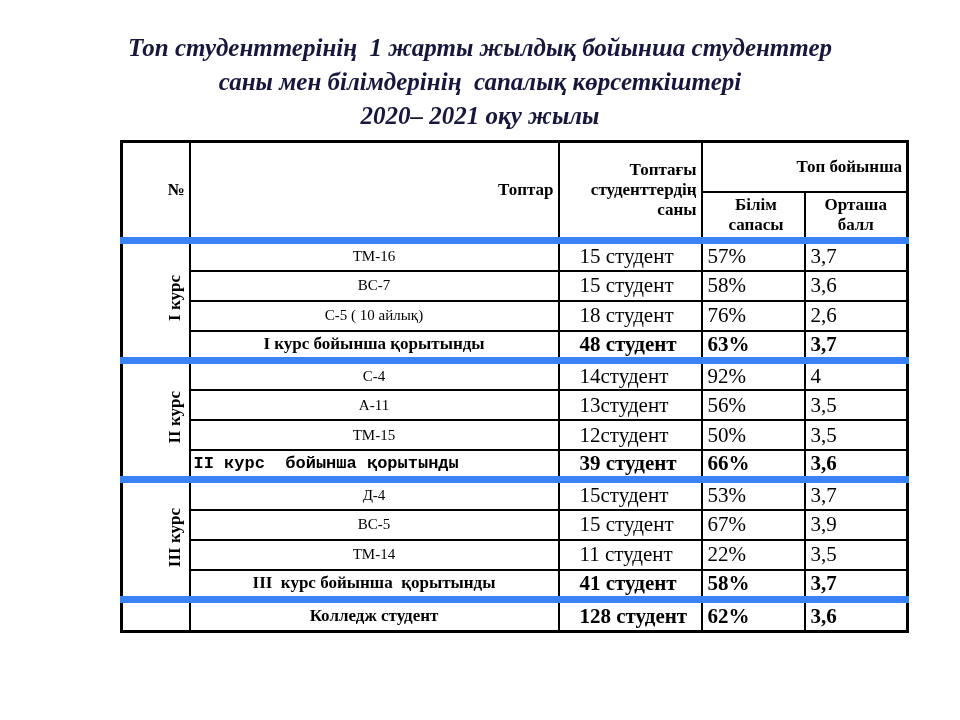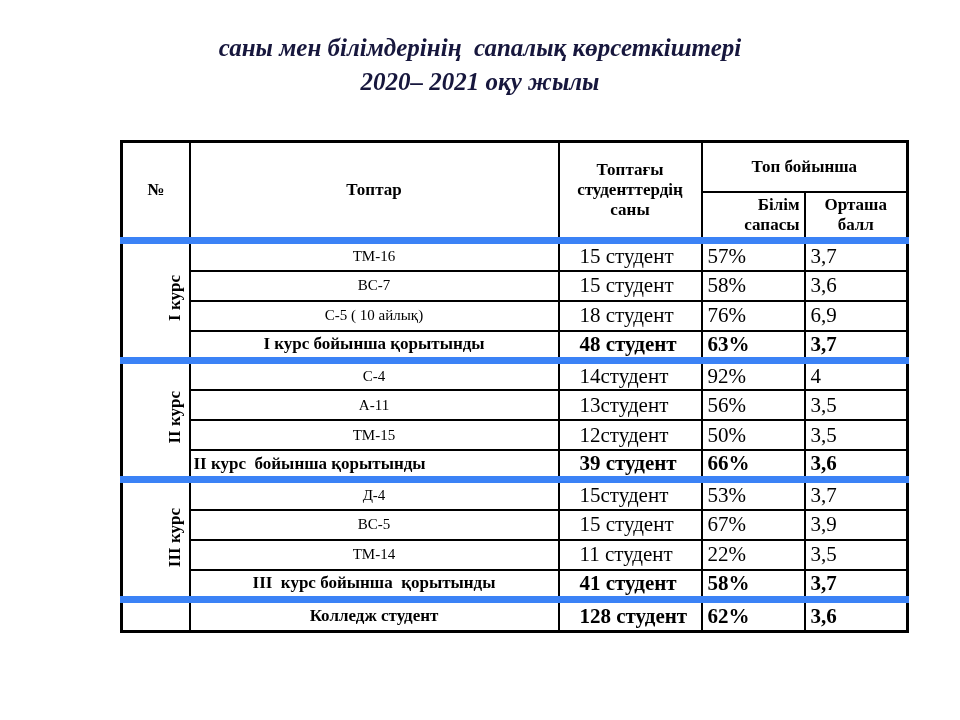--- a/index.html
+++ b/index.html
@@ -45,24 +45,24 @@
     padding: 0;
     overflow: hidden;
     vertical-align: middle;
     white-space: pre-wrap;
   }
   tr.sec > th, tr.sec > td { border-top: 7px solid #3b82f6; }
 
   th {
     font-size: 17px;
     font-weight: bold;
-    text-align: center;
+    text-align: right;
     padding: 2px 4px;
   }
-  th.th-quality { text-align: right; padding-left: 10px; }
+  th.th-quality { text-align: center; padding-left: 10px; }
   th.th-avg { text-align: center; }
 
   tr.h1 { height: 50px; }
   tr.h2 { height: 49px; }
   tr.data { height: 30px; }
   tr.sumrow { height: 20px; }
   tr.college { height: 32px; }
 
   td.course { text-align: center; }
   .vert {
@@ -76,36 +76,37 @@
   }
   td.group {
     font-size: 15px;
     text-align: center;
     padding: 1px 3px;
   }
   td.group.summary {
     font-size: 17px;
     font-weight: bold;
   }
-  td.group.left { text-align: left; padding-left: 3px; }
+  td.group.left { text-align: left; padding-left: 3px; font-family: Liberation Mono, monospace; }
 
   td.val {
     font-size: 21px;
     text-align: left;
     padding-left: 20px;
   }
   td.qual, td.avg { padding-left: 5px; }
   tr.sumrow td.val, tr.college td.val { font-weight: bold; }
 </style>
 </head>
 <body>
 
 <div class="page">
 
   <div class="title" style="color: rgb(23, 23, 61);">
+    <div>Топ студенттерінің  1 жарты жылдық бойынша студенттер</div>
     <div>саны мен білімдерінің  сапалық көрсеткіштері</div>
     <div>2020– 2021 оқу жылы</div>
   </div>
 
   <div class="tbl-wrap">
     <table>
       <colgroup>
         <col style="width:68px">
         <col style="width:369px">
         <col style="width:143px">
@@ -137,21 +138,21 @@
       <tr class="data">
         <td class="group">ВС-7</td>
         <td class="val">15 студент</td>
         <td class="val qual">58%</td>
         <td class="val avg">3,6</td>
       </tr>
       <tr class="data">
         <td class="group">С-5 ( 10 айлық)</td>
         <td class="val">18 студент</td>
         <td class="val qual">76%</td>
-        <td class="val avg">6,9</td>
+        <td class="val avg">2,6</td>
       </tr>
       <tr class="sumrow">
         <td class="group summary">I курс бойынша қорытынды</td>
         <td class="val">48 студент</td>
         <td class="val qual">63%</td>
         <td class="val avg">3,7</td>
       </tr>
 
       <tr class="data sec">
         <td rowspan="4" class="course">

